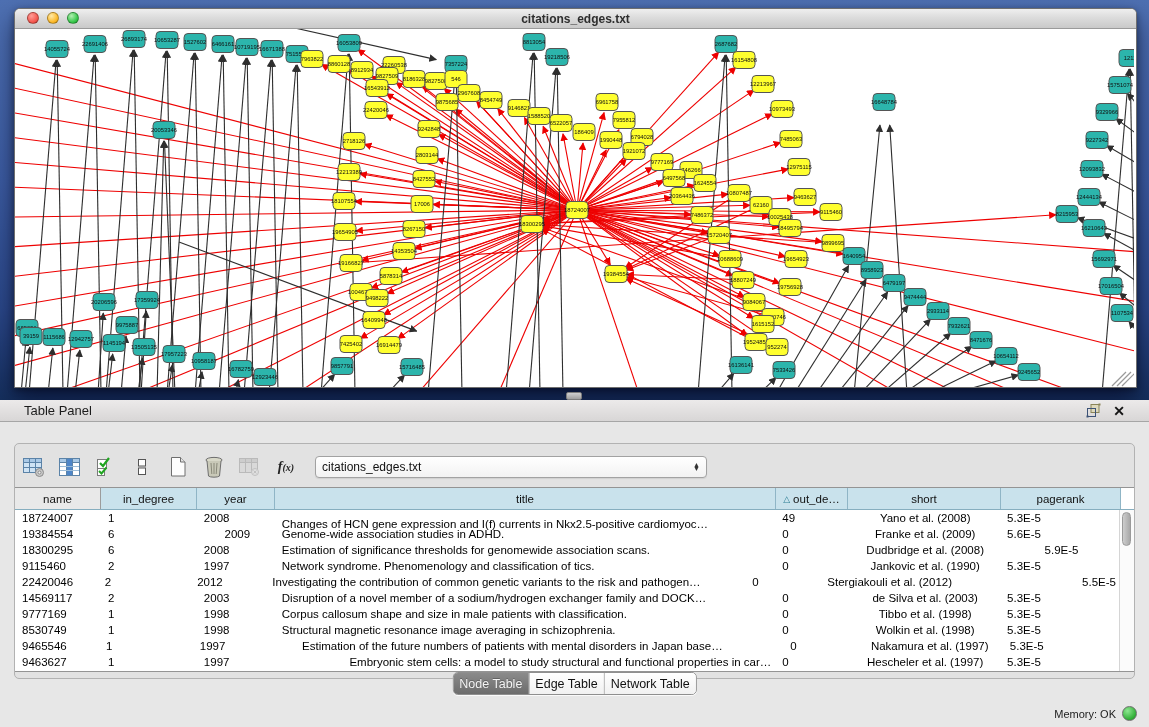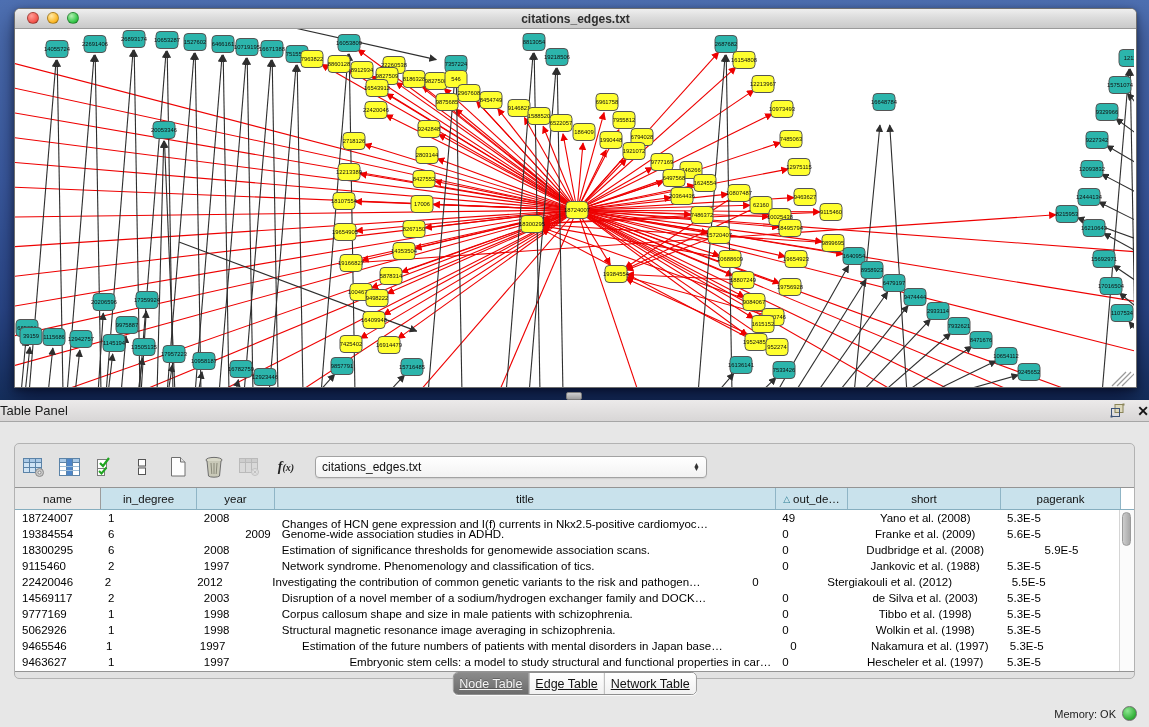--- a/index.html
+++ b/index.html
@@ -19,21 +19,21 @@
   .light.yellow{background:radial-gradient(circle at 35% 30%,#ffe9a8,#fcb827 65%,#d99a12);}
   .light.green{background:radial-gradient(circle at 35% 30%,#b2f0b0,#35c649 65%,#22a332);}
   .win-title{flex:1;text-align:center;font-size:12px;font-weight:bold;color:#2e2e2e;}
   .canvas{position:relative;width:1119px;height:358px;background:#fff;overflow:hidden;}
   .canvas svg{position:absolute;left:0;top:0;}
   .splitter-grip{position:absolute;left:566px;top:392px;width:14px;height:6px;
     background:linear-gradient(180deg,#cfcfcf,#9f9f9f);border:1px solid #7c7c7c;border-radius:2px;}
   
   .table-panel{position:absolute;top:400px;left:0;width:1149px;height:327px;background:#e7e7e7;}
   .panel-titlebar{height:21px;background:linear-gradient(180deg,#eceaea,#d8d6d6);
-    border-bottom:1px solid #a6a6a6;display:flex;align-items:center;padding:0 0;}
+    border-bottom:1px solid #a6a6a6;display:flex;align-items:center;padding:0 24px;}
   .panel-title{font-size:13px;color:#1c1c1c;}
   .panel-tb-icons{margin-left:auto;display:flex;align-items:center;gap:12px;}
   .close-x{font-size:14px;font-weight:bold;color:#141414;line-height:1;cursor:default;}
   .card{position:absolute;left:14px;top:43px;width:1121px;height:236px;box-sizing:border-box;
     background:#e2e2e2;border:1px solid #b2b2b2;border-radius:5px;}
   .toolbar{display:flex;align-items:center;gap:10px;padding:8px 6px 6px 6px;height:30px;}
   .tb-icon{display:inline-flex;align-items:center;justify-content:center;width:26px;height:24px;}
   .fx{font-family:"Liberation Serif",serif;font-style:italic;font-weight:bold;font-size:14px;color:#222;}
   .net-select{width:392px;height:22px;margin-left:6px;background:linear-gradient(180deg,#ffffff,#f2f2f2);
     border:1px solid #a2a2a2;border-radius:4px;display:flex;align-items:center;box-sizing:border-box;
@@ -51,21 +51,21 @@
   .tr{display:flex;height:16px;align-items:center;}
   .td{box-sizing:border-box;font-size:11.5px;color:#000;white-space:nowrap;overflow:hidden;padding:0 4px 0 7px;}
   .vscroll{position:absolute;top:22px;right:0;bottom:0;width:14px;background:#fbfbfb;border-left:1px solid #d5d5d5;}
   .vthumb{position:absolute;top:2px;left:2px;width:9px;height:34px;border-radius:5px;
     background:linear-gradient(90deg,#cdcdcd,#a8a8a8);border:1px solid #9a9a9a;box-sizing:border-box;}
   
   .tabs{position:absolute;left:50%;transform:translateX(-50%);top:272px;display:inline-flex;
     border:1px solid #8f8f8f;border-radius:5px;overflow:hidden;background:#fdfdfd;
     box-shadow:0 1px 0 rgba(255,255,255,.8);height:21px;}
   .tab{font-size:12.5px;padding:2px 6px;display:flex;align-items:center;color:#111;
-    background:linear-gradient(180deg,#ffffff,#f1f1f1);border-left:1px solid #b5b5b5;text-decoration:underline;}
+    background:linear-gradient(180deg,#ffffff,#f1f1f1);border-left:1px solid #b5b5b5;}
   .tab:first-child{border-left:none;}
   .tab.active{background:linear-gradient(180deg,#8b8b8b,#6c6c6c);color:#f3f3f3;text-shadow:0 -1px 0 rgba(0,0,0,.25);}
   
   .statusbar{position:absolute;right:12px;bottom:6px;display:flex;align-items:center;gap:6px;}
   .mem-label{font-size:11px;color:#222;}
   .mem-dot{width:15px;height:15px;border-radius:50%;border:1px solid #6e6e6e;box-sizing:border-box;
     background:radial-gradient(circle at 35% 30%,#8fe892,#2fae35 70%,#1f8f28);}
 </style>
 </head>
 <body>
@@ -896,73 +896,73 @@
             <div class="td" style="width: 96px; text-align: left;">1</div>
             <div class="td" style="width: 78px; text-align: left;">2008</div>
             <div class="td" style="width: 501px; text-align: left; margin-top: 12px;">Changes of HCN gene expression and I(f) currents in Nkx2.5-positive cardiomyoc…</div>
             <div class="td" style="width: 72px; text-align: left;">49</div>
             <div class="td" style="width: 153px; text-align: center;">Yano et al. (2008)</div>
             <div class="td" style="width: 120px; text-align: left;">5.3E-5</div>
           </div>
           <div class="tr">
             <div class="td" style="width: 86px; text-align: left;">19384554</div>
             <div class="td" style="width: 96px; text-align: left;">6</div>
-            <div class="td" style="width: 78px; text-align: right;">2009</div>
+            <div class="td" style="width: 78px; text-align: center;">2009</div>
             <div class="td" style="width: 501px; text-align: left;">Genome-wide association studies in ADHD.</div>
             <div class="td" style="width: 72px; text-align: left;">0</div>
             <div class="td" style="width: 153px; text-align: center;">Franke et al. (2009)</div>
             <div class="td" style="width: 120px; text-align: left;">5.6E-5</div>
           </div>
           <div class="tr">
             <div class="td" style="width: 86px; text-align: left;">18300295</div>
             <div class="td" style="width: 96px; text-align: left;">6</div>
             <div class="td" style="width: 78px; text-align: left;">2008</div>
             <div class="td" style="width: 501px; text-align: left;">Estimation of significance thresholds for genomewide association scans.</div>
             <div class="td" style="width: 72px; text-align: left;">0</div>
             <div class="td" style="width: 153px; text-align: center;">Dudbridge et al. (2008)</div>
             <div class="td" style="width: 120px; text-align: center;">5.9E-5</div>
           </div>
           <div class="tr">
             <div class="td" style="width: 86px; text-align: left;">9115460</div>
             <div class="td" style="width: 96px; text-align: left;">2</div>
             <div class="td" style="width: 78px; text-align: left;">1997</div>
             <div class="td" style="width: 501px; text-align: left;">Network syndrome. Phenomenology and classification of tics.</div>
             <div class="td" style="width: 72px; text-align: left;">0</div>
-            <div class="td" style="width: 153px; text-align: center;">Jankovic et al. (1988)</div>
+            <div class="td" style="width: 153px; text-align: center;">Jankovic et al. (1990)</div>
             <div class="td" style="width: 120px; text-align: left;">5.3E-5</div>
           </div>
           <div class="tr">
             <div class="td" style="width: 86px; text-align: left;">22420046</div>
             <div class="td" style="width: 96px; text-align: left;">2</div>
             <div class="td" style="width: 78px; text-align: left;">2012</div>
             <div class="td" style="width: 501px; text-align: left;">Investigating the contribution of common genetic variants to the risk and pathogen…</div>
             <div class="td" style="width: 72px; text-align: left;">0</div>
             <div class="td" style="width: 153px; text-align: center;">Stergiakouli et al. (2012)</div>
-            <div class="td" style="width: 120px; text-align: left; margin-left: 43px;">5.5E-5</div>
+            <div class="td" style="width: 120px; text-align: right; margin-left: 43px;">5.5E-5</div>
           </div>
           <div class="tr">
             <div class="td" style="width: 86px; text-align: left;">14569117</div>
             <div class="td" style="width: 96px; text-align: left;">2</div>
             <div class="td" style="width: 78px; text-align: left;">2003</div>
             <div class="td" style="width: 501px; text-align: left;">Disruption of a novel member of a sodium/hydrogen exchanger family and DOCK…</div>
             <div class="td" style="width: 72px; text-align: left;">0</div>
             <div class="td" style="width: 153px; text-align: center;">de Silva et al. (2003)</div>
             <div class="td" style="width: 120px; text-align: left;">5.3E-5</div>
           </div>
           <div class="tr">
             <div class="td" style="width: 86px; text-align: left;">9777169</div>
             <div class="td" style="width: 96px; text-align: left;">1</div>
             <div class="td" style="width: 78px; text-align: left;">1998</div>
-            <div class="td" style="width: 501px; text-align: left;">Corpus callosum shape and size in male patients with schizophrenia.</div>
+            <div class="td" style="width: 501px; text-align: left;">Corpus callosum shape and size in male patients with classification.</div>
             <div class="td" style="width: 72px; text-align: left;">0</div>
             <div class="td" style="width: 153px; text-align: center;">Tibbo et al. (1998)</div>
             <div class="td" style="width: 120px; text-align: left;">5.3E-5</div>
           </div>
           <div class="tr">
-            <div class="td" style="width: 86px; text-align: left;">5062926</div>
+            <div class="td" style="width: 86px; text-align: left;">8530749</div>
             <div class="td" style="width: 96px; text-align: left;">1</div>
             <div class="td" style="width: 78px; text-align: left;">1998</div>
             <div class="td" style="width: 501px; text-align: left;">Structural magnetic resonance image averaging in schizophrenia.</div>
             <div class="td" style="width: 72px; text-align: left;">0</div>
             <div class="td" style="width: 153px; text-align: center;">Wolkin et al. (1998)</div>
             <div class="td" style="width: 120px; text-align: left;">5.3E-5</div>
           </div>
           <div class="tr">
             <div class="td" style="width: 86px; text-align: left;">9465546</div>
             <div class="td" style="width: 96px; text-align: left;">1</div>

